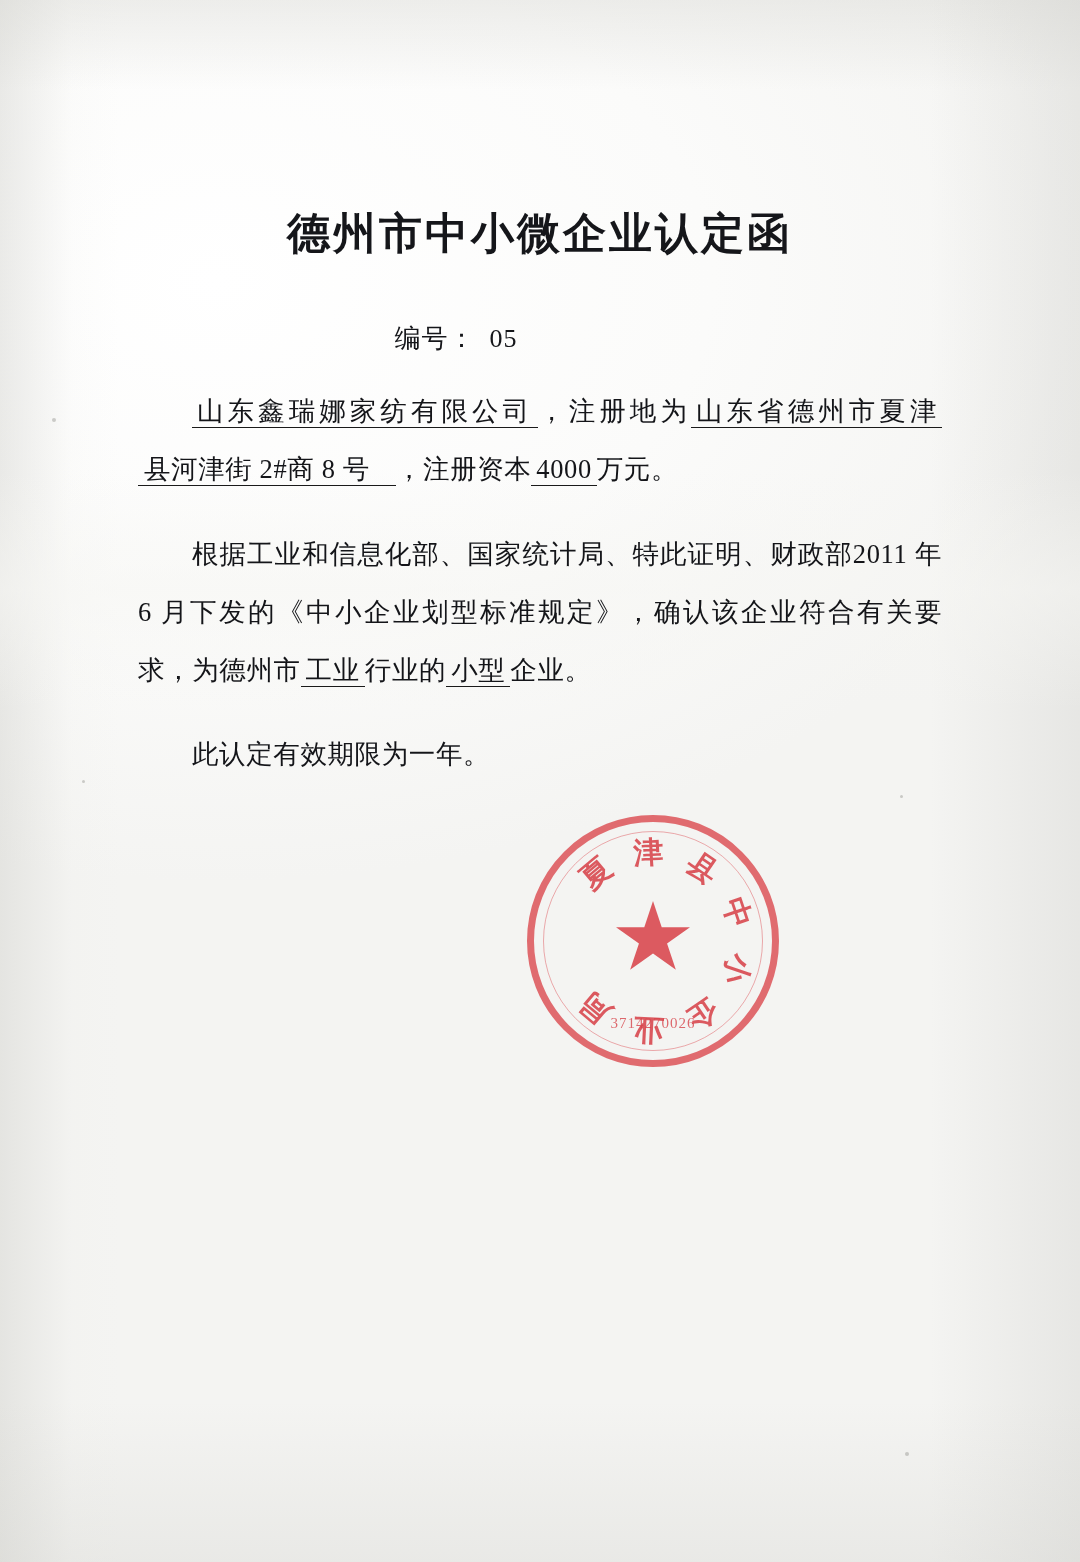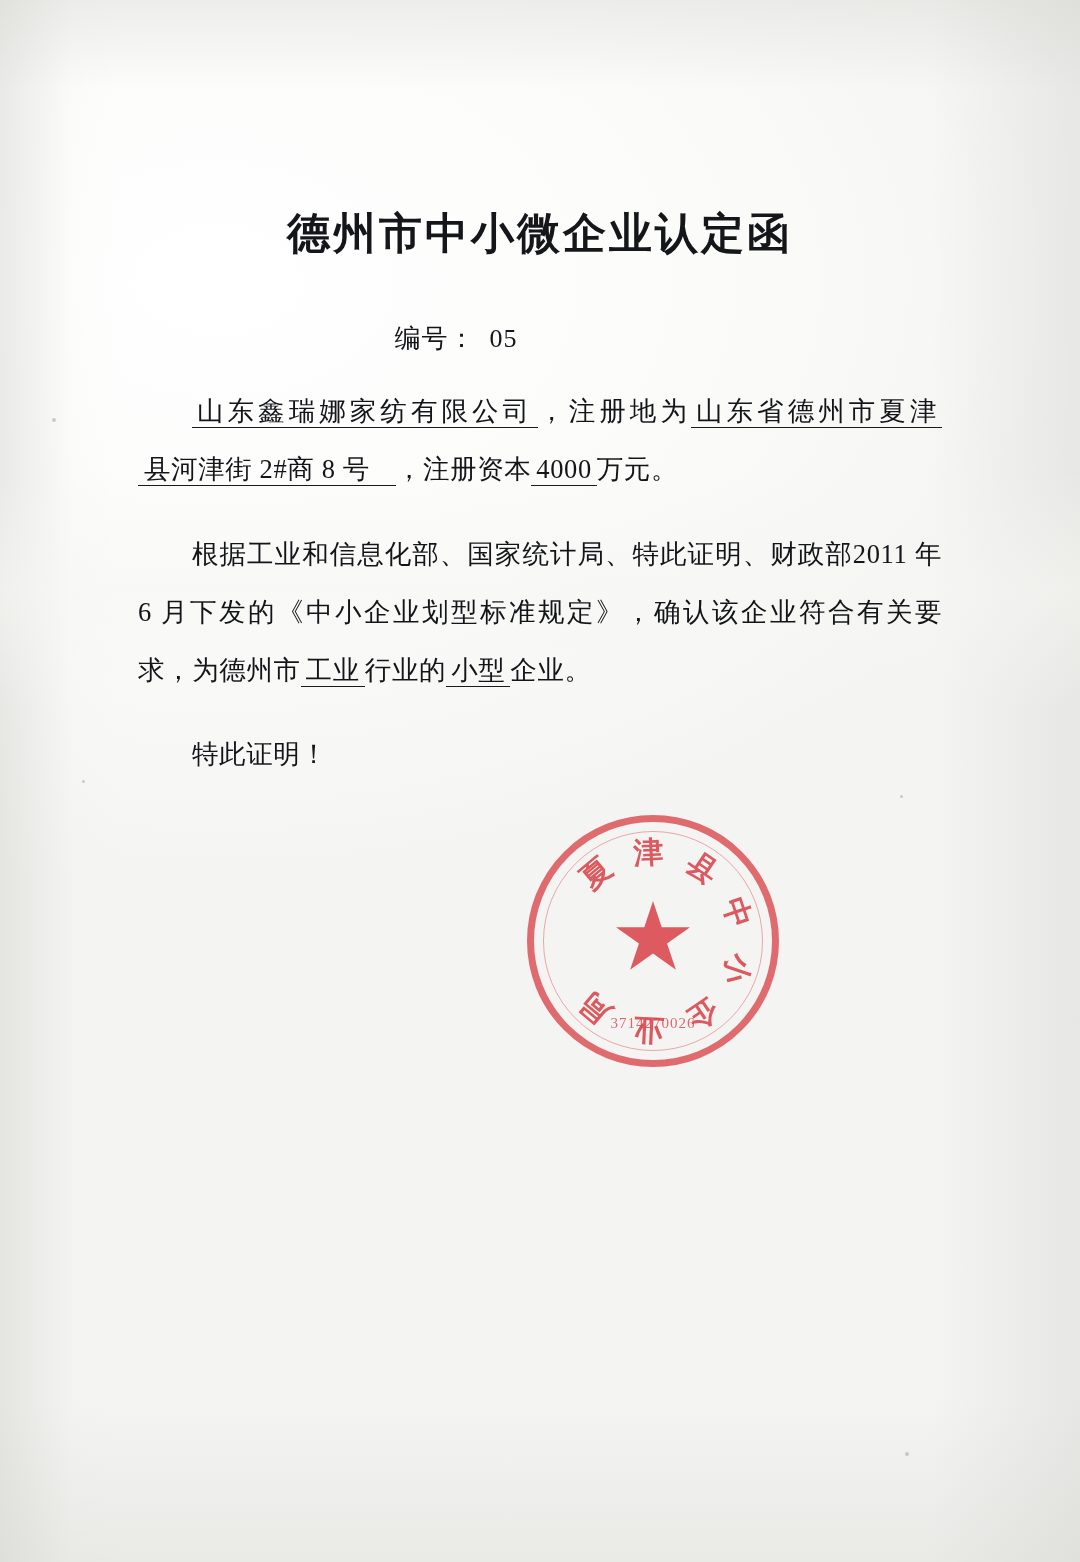--- a/index.html
+++ b/index.html
@@ -225,22 +225,22 @@
     </div>
 
     <p class="para indent">
       <span class="fill">山东鑫瑞娜家纺有限公司</span><span>，注册地为</span><span class="fill">山东省德州市夏津</span><span class="fill-wide">县河津街 2#商 8 号</span><span>，注册资本</span><span class="fill">4000</span><span>万元。</span>
     </p>
 
     <p class="para indent para-tight">
       <span>根据工业和信息化部、国家统计局、特此证明、财政部</span><span>2011 年 6 月下发的《中小企业划型标准规定》，确认该企业符</span><span>合有关要求，为德州市</span><span class="fill">工业</span><span>行业的</span><span class="fill">小型</span><span>企业。</span>
     </p>
 
-
-    <p class="para indent para-tight">特此证明！</p>
+    <p class="para indent para-tight">此认定有效期限为一年。</p>
+
 
     <div class="sign-block">
 
       <div class="seal">
         <div class="seal-inner"></div>
         <div class="seal-star"></div>
         <div class="seal-text" id="seal-ring">
             <span style="transform: translate(-56.5653px, -67.4119px) rotate(-40deg) translate(-50%, -50%);">夏</span>
             <span style="transform: translate(-4.38644px, -87.8906px) rotate(-2.85714deg) translate(-50%, -50%);">津</span>
             <span style="transform: translate(49.5722px, -72.709px) rotate(34.2857deg) translate(-50%, -50%);">县</span>

